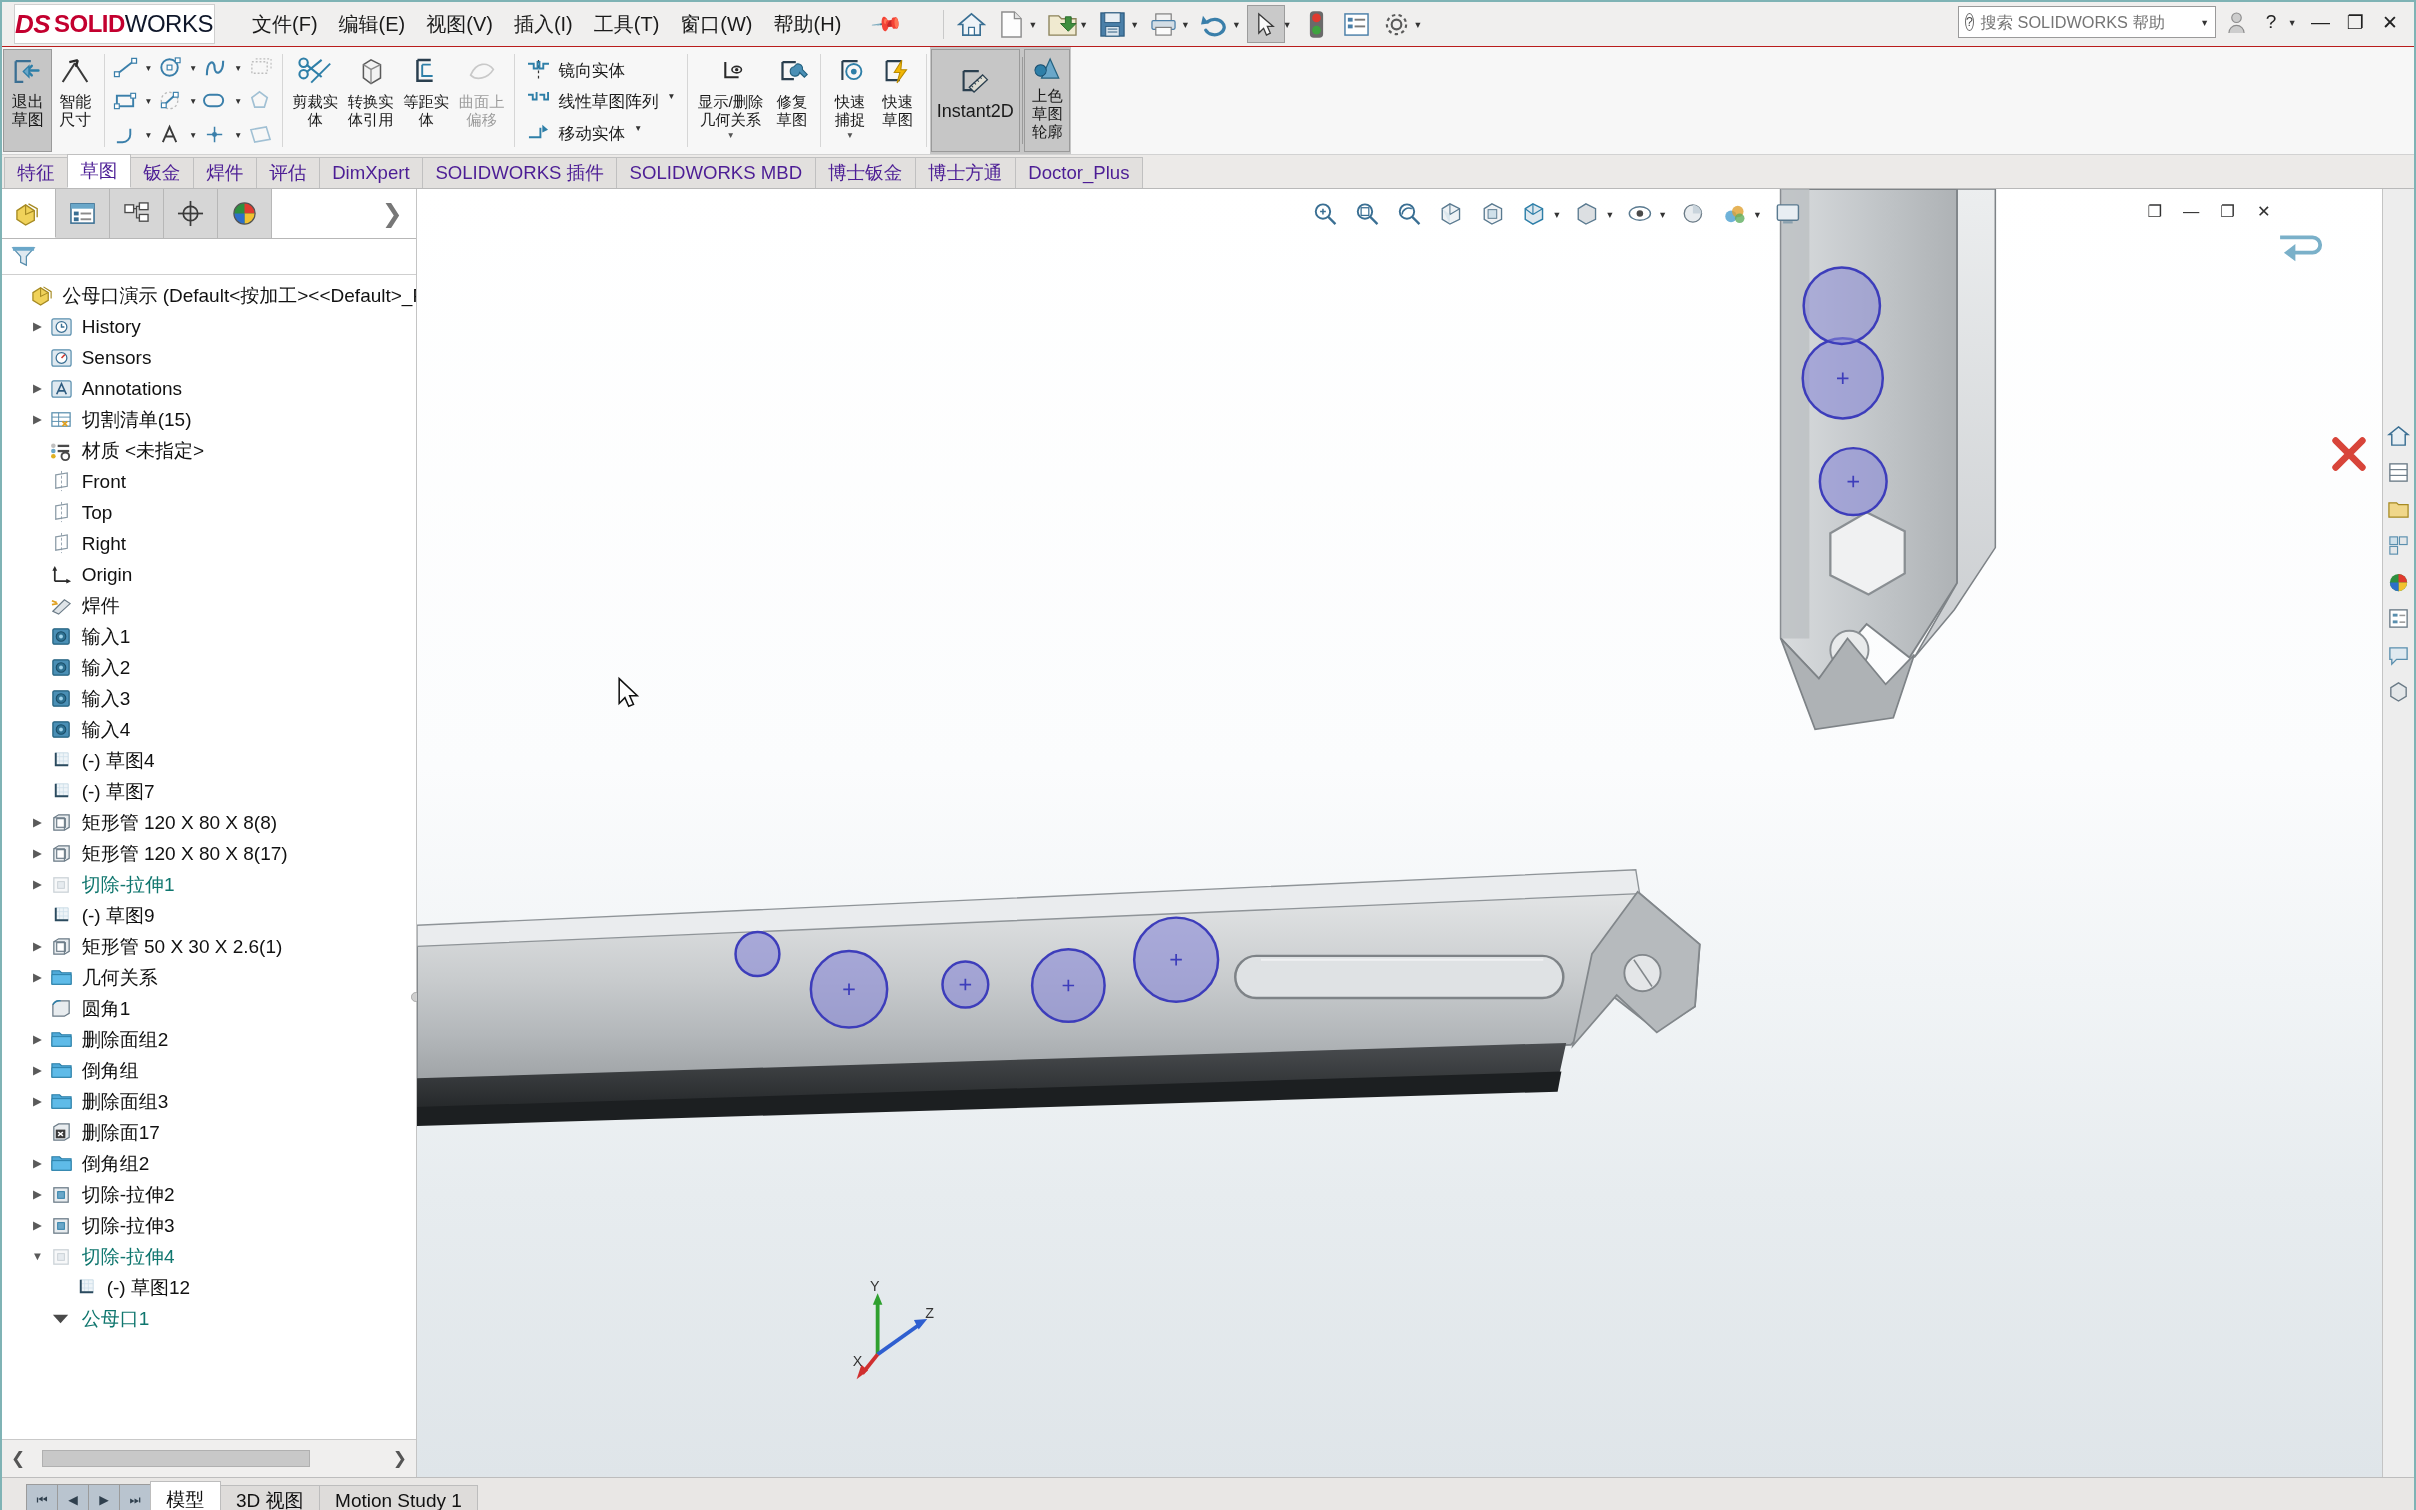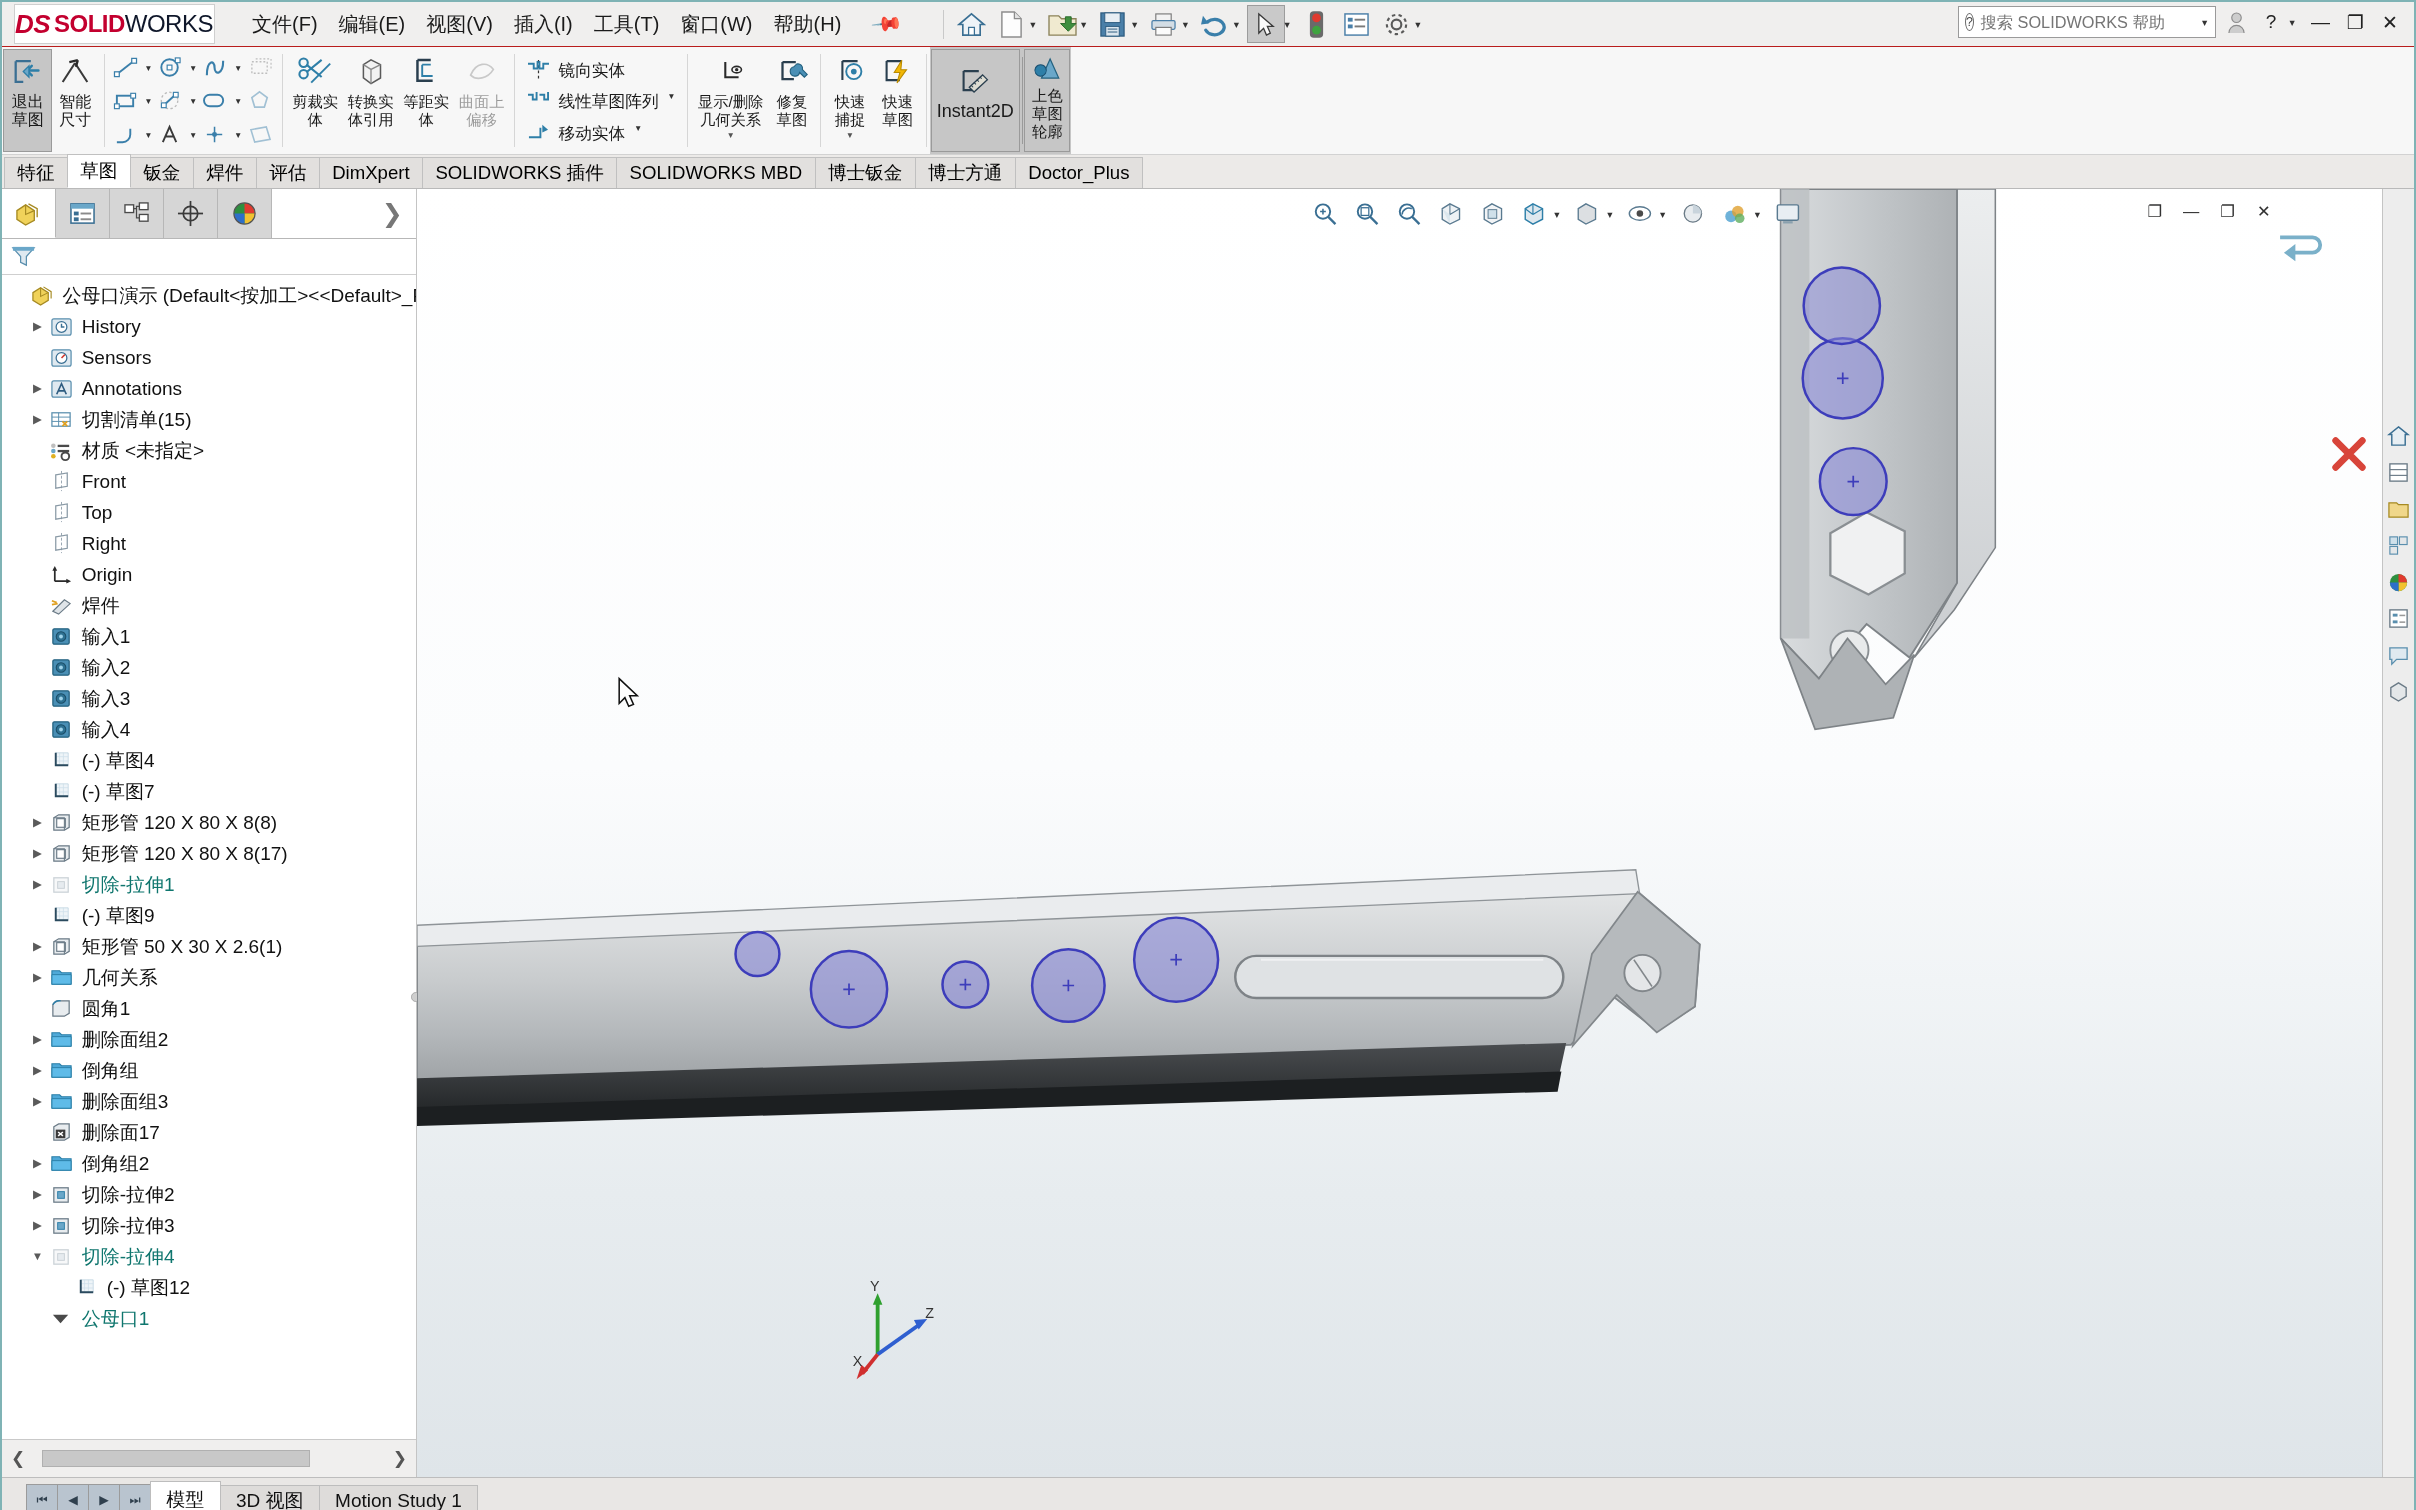--- a/index.html
+++ b/index.html
@@ -60,21 +60,21 @@
   .rowcmd{ display:flex; flex-direction:column; justify-content:center; gap:1px; }
   .minirow{ display:flex; align-items:center; }
   .mini{ width:32.5px;height:32.5px;display:flex;align-items:center;justify-content:center; }
   .dd{ font-size:9.6px;color:#333;padding:0 3.8px; }
   .icotext{ display:flex;gap:6.7px;padding:1.9px 4.8px;font-size:16.7px;color:#1a1a1a; }
   .downarrow{ font-size:9.6px;color:#555;text-align:center;margin-top:1px; }
 
   
   .tabbar{ height:34px; background:#eceae8; display:flex; align-items:flex-end;
            border-bottom:1px solid #b9b9b9; padding-left:1.9px; }
-  .tab{ padding:3.8px 12.4px 4.8px; font-size:18.6px; color:#000000; border:1px solid #c0c0c0;
+  .tab{ padding:3.8px 12.4px 4.8px; font-size:18.6px; color:#4c1d95; border:1px solid #c0c0c0;
         border-bottom:none; background:#e2e0de; margin-right:-1px; height:31px;
         display:flex;align-items:center; cursor:default; }
   .tab.active{ background:#fff; height:34px; border-bottom:1px solid #fff; position:relative; z-index:3;}
 
   
   .bodyarea{ position:relative; height:1288px; background:#fff; display:flex; }
 
   
   .fmp{ width:415px; background:#fff; border-right:1px solid #c4c4c4;
         display:flex; flex-direction:column; position:relative; }

